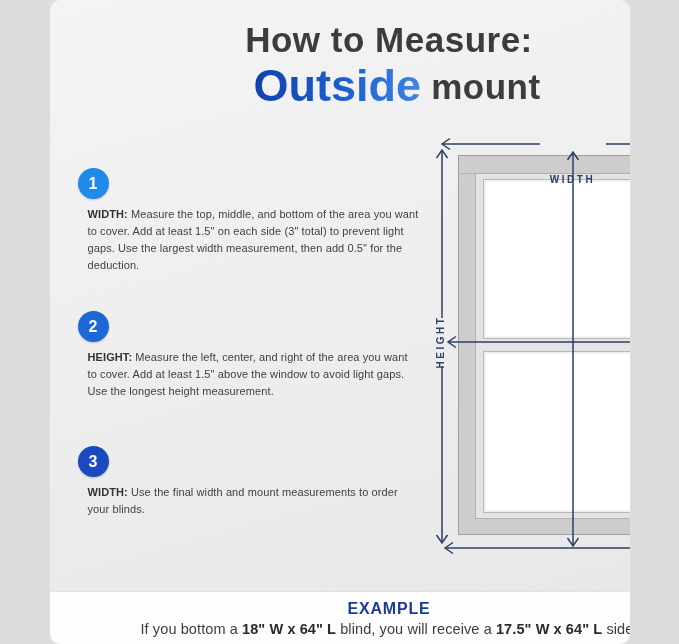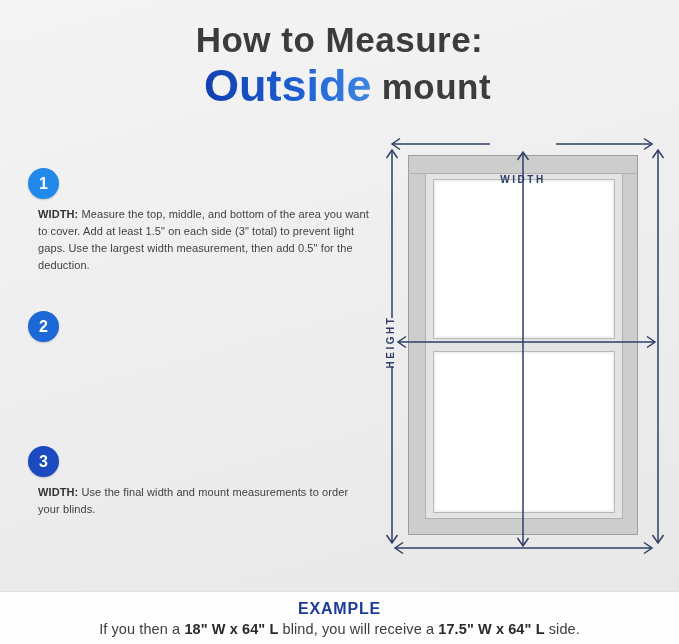--- a/index.html
+++ b/index.html
@@ -2,24 +2,25 @@
 <html><head>
 <meta charset="utf-8">
 <style>
   html,body{margin:0;padding:0;}
   body{
     font-family:"Liberation Sans", sans-serif;
     background:#ddd;
   }
   .page{
     position:relative;
-    width:679px;height:644px;
+    width:580px;height:644px;
     margin:0 auto;
     overflow:hidden;
     background:linear-gradient(165deg,#f4f4f4 0%,#ededed 55%,#e7e7e7 100%);
+    border-radius:10px;
   }
 
   
   .header{
     position:absolute;top:22px;left:0;width:679px;
     text-align:center;line-height:1.05;
     color:#3c3c3c;
   }
   .title-line1{
     font-size:35px;font-weight:600;letter-spacing:.5px;
@@ -121,20 +122,21 @@
     </div>
   </div>
 
   <div class="step step-1">
     <div class="step-badge" style="background:#2089ea">1</div>
     <p class="step-text"><b>WIDTH:</b><span> Measure the top, middle, and bottom of the area you want to cover. Add at least 1.5" on each side (3" total) to prevent light gaps. Use the largest width measurement, then add 0.5" for the deduction.</span></p>
   </div>
 
   <div class="step step-2">
     <div class="step-badge" style="background:#1c68d6">2</div>
+    <p class="step-text"><b>HEIGHT:</b><span> Measure the left, center, and right of the area you want to cover. Add at least 1.5" above the window to avoid light gaps. Use the longest height measurement.</span></p>
   </div>
 
   <div class="step step-3">
     <div class="step-badge" style="background:#1a49c0">3</div>
     <p class="step-text"><b>WIDTH:</b><span> Use the final width and mount measurements to order your blinds.</span></p>
   </div>
 
   <div class="diagram">
     <div class="win-outer"></div>
     <div class="win-topbar-line"></div>
@@ -182,16 +184,16 @@
         </g>
       </g>
     </svg>
 
     <div class="dim-label dim-width">WIDTH</div>
     <div class="dim-label dim-height">HEIGHT</div>
   </div>
 
   <div class="example">
     <div class="example-heading">EXAMPLE</div>
-    <div class="example-text"><span>If you then a </span><b>18" W x 64" L</b><span> blind, you will receive a </span><b>17.5" W x 64" L</b><span> side.</span></div>
+    <div class="example-text"><span>If you bottom a </span><b>18" W x 64" L</b><span> blind, you will receive a </span><b>17.5" W x 64" L</b><span> side.</span></div>
   </div>
 
 </div>
 
 </body></html>

